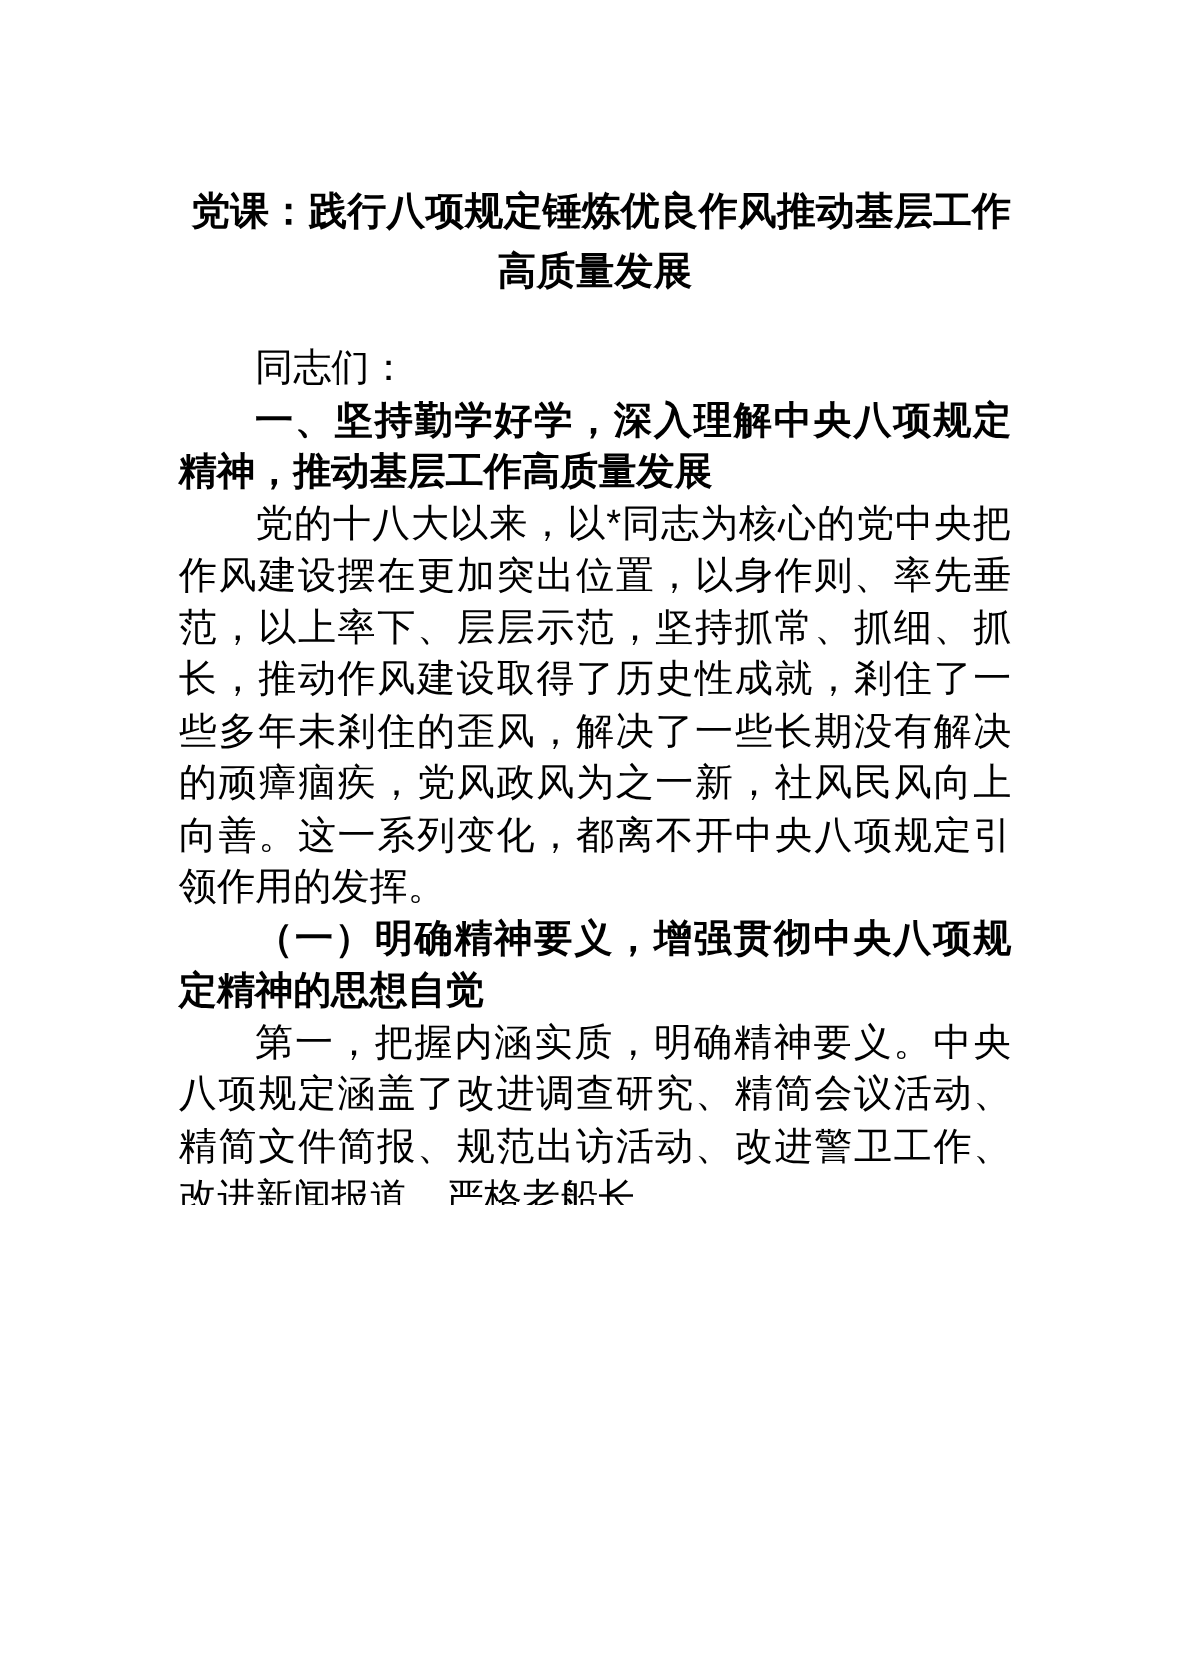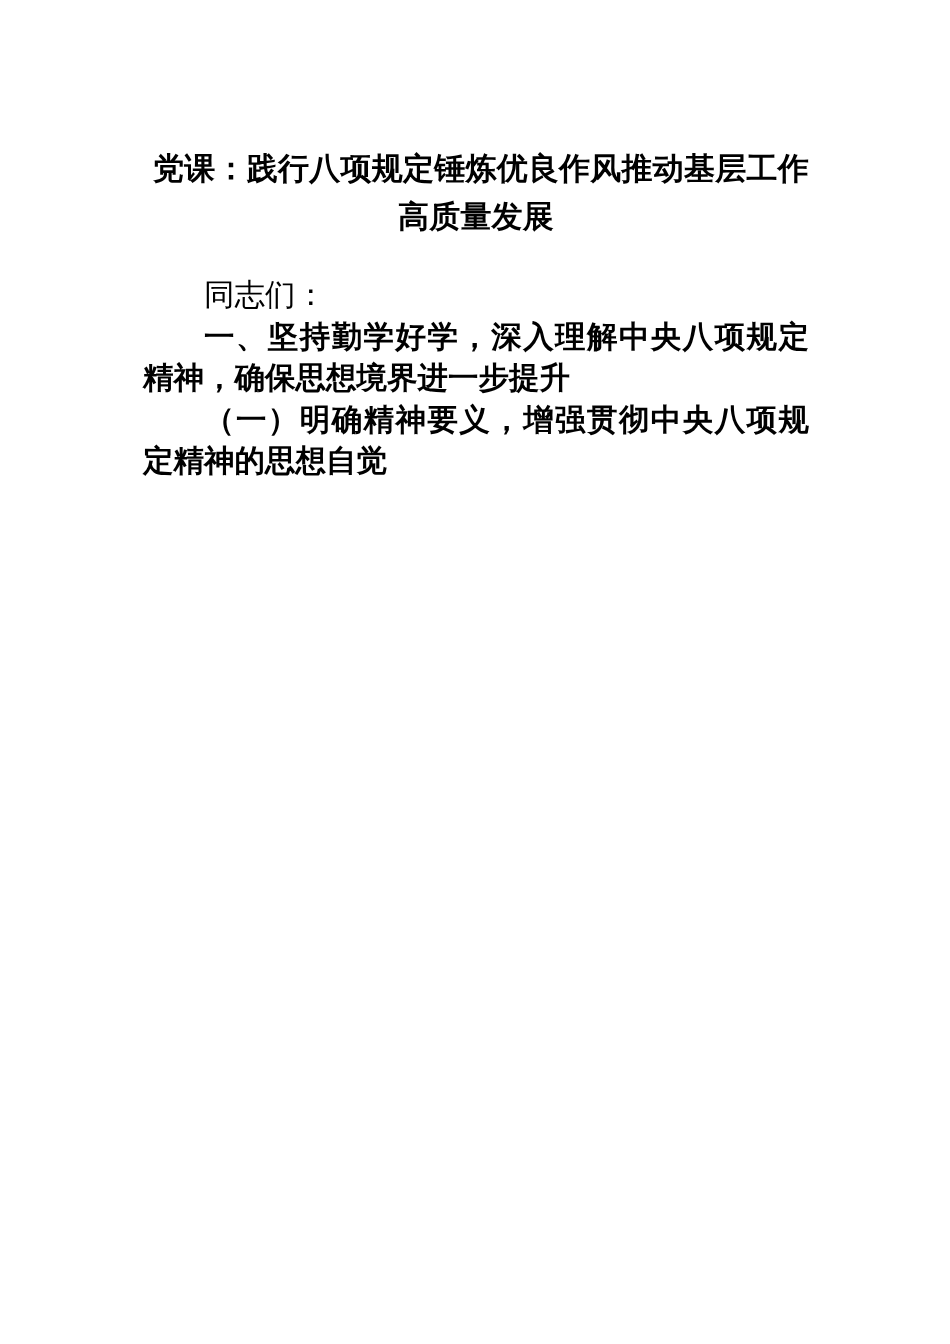--- a/index.html
+++ b/index.html
@@ -54,20 +54,22 @@
 <body>
 
 <div class="page">
   <div class="doc-body">
 
     <h1 class="doc-title">党课：践行八项规定锤炼优良作风推动基层工作高质量发展</h1>
 
     <p class="para salutation">同志们：</p>
 
 
-    <p class="para heading">一、坚持勤学好学，深入理解中央八项规定精神，确保思想境界进一步提升</p>
+    <p class="para heading">一、坚持勤学好学，深入理解中央八项规定精神，推动基层工作高质量发展</p>
 
+    <p class="para">党的十八大以来，以*同志为核心的党中央把作风建设摆在更加突出位置，以身作则、率先垂范，以上率下、层层示范，坚持抓常、抓细、抓长，推动作风建设取得了历史性成就，剎住了一些多年未剎住的歪风，解决了一些长期没有解决的顽瘴痼疾，党风政风为之一新，社风民风向上向善。这一系列变化，都离不开中央八项规定引领作用的发挥。</p>
 
     <p class="para heading">（一）明确精神要义，增强贯彻中央八项规定精神的思想自觉</p>
 
+    <p class="para">第一，把握内涵实质，明确精神要义。中央八项规定涵盖了改进调查研究、精简会议活动、精简文件简报、规范出访活动、改进警卫工作、改进新闻报道、严格老船长</p>
 
   </div>
 </div>
 
 </body></html>

